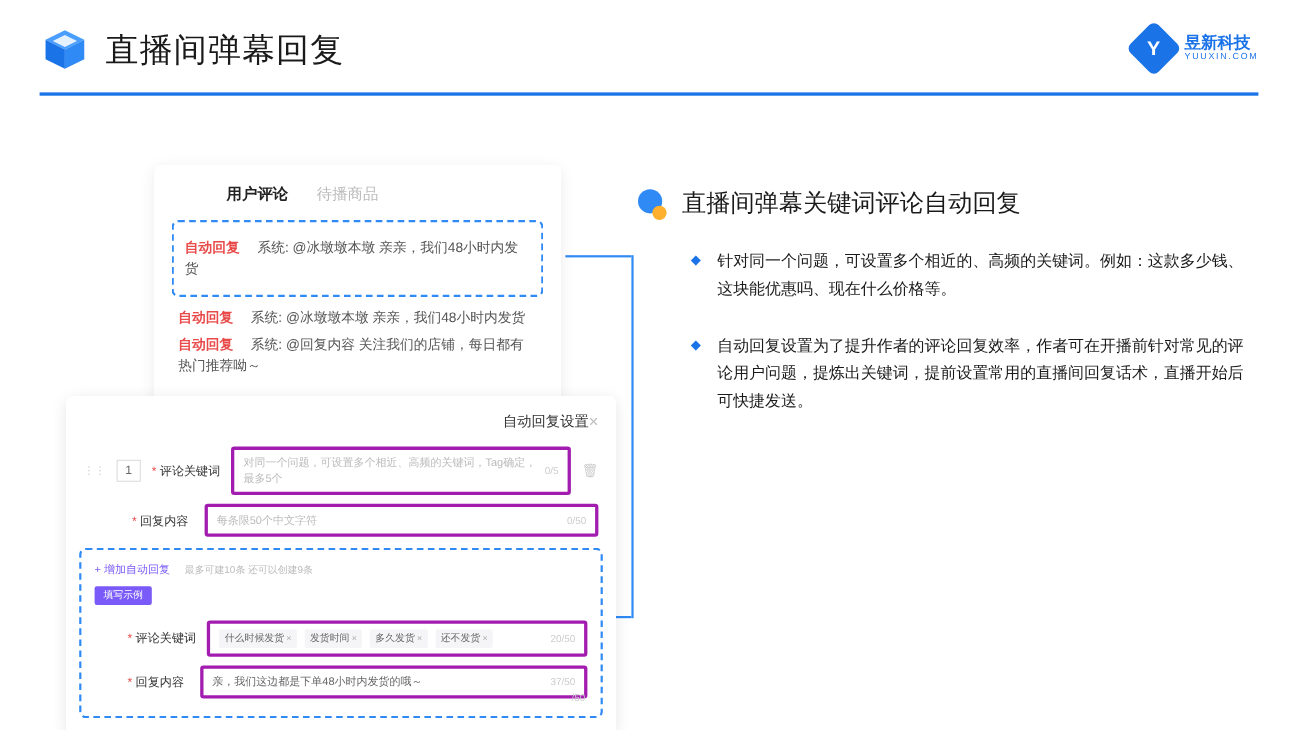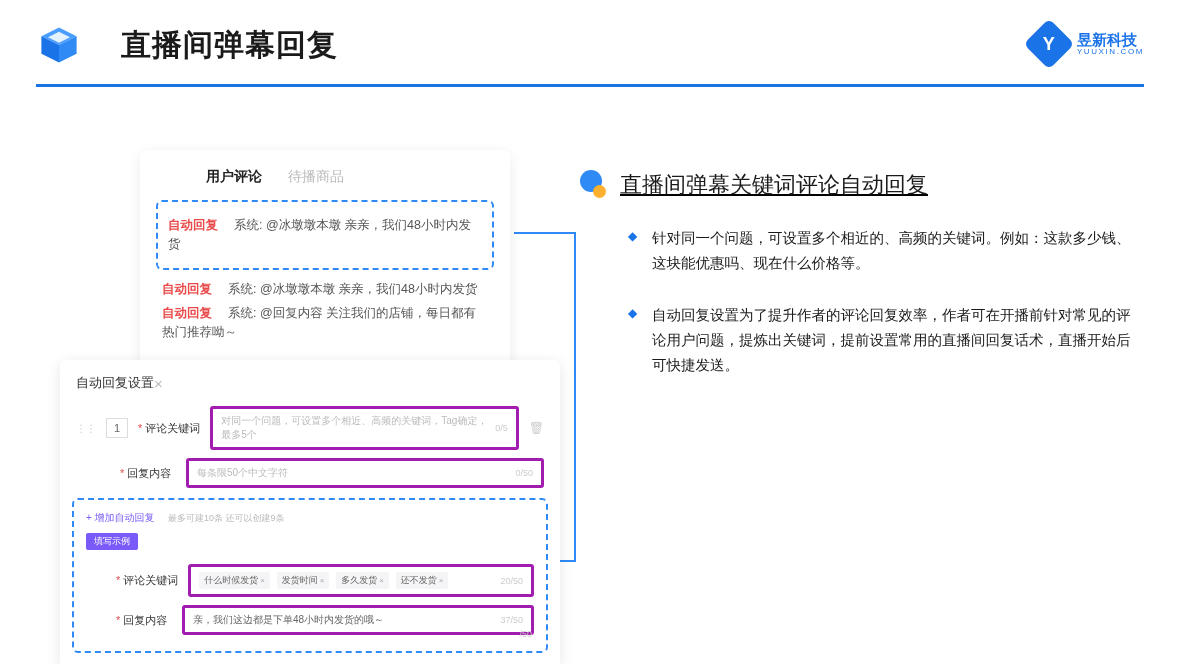--- a/index.html
+++ b/index.html
@@ -1,51 +1,51 @@
 <!DOCTYPE html>
 <html><head>
 <meta charset="utf-8">
 <style>
 * { margin:0; padding:0; box-sizing:border-box; font-family:"Microsoft YaHei","PingFang SC",sans-serif; }
 body { background:#fff; width:1180px; height:664px; position:relative; overflow:hidden; }
 
 
 .header { display:flex; align-items:center; padding:22px 36px 0; }
 .header-icon { width:46px; height:46px; margin-right:14px; display:flex; align-items:center; justify-content:center; }
-.header-title { font-size:30px; color:#1a1a1a; font-weight:700; letter-spacing:1px;margin-left:25px; }
+.header-title { font-size:30px; color:#1a1a1a; font-weight:400; letter-spacing:1px; }
 .brand { position:absolute; top:26px; right:36px; display:flex; align-items:center; }
 .brand-icon { width:36px; height:36px; background:#1b73e8; border-radius:6px; transform:rotate(45deg); display:flex; align-items:center; justify-content:center; margin-right:10px; }
 .brand-icon span { transform:rotate(-45deg); color:#fff; font-weight:900; font-size:18px; }
 .brand-text { color:#1b73e8; font-size:15px; font-weight:700; line-height:1; }
 .brand-sub { color:#1b73e8; font-size:8px; letter-spacing:1.6px; }
 .divider { height:3px; background:#1b73e8; margin:16px 36px 0; }
 
 
 .right-col { position:absolute; left:580px; top:170px; width:560px; }
-.bubble { display:flex; align-items:flex-start; margin-bottom:26px;text-decoration:underline; }
+.bubble { display:flex; align-items:flex-end; margin-bottom:26px; }
 .bubble-icon { width:28px; height:28px; position:relative; margin-right:12px; }
 .bubble-icon .c1 { width:22px; height:22px; background:#2f8af5; border-radius:50%; position:absolute; top:0; left:0; }
 .bubble-icon .c2 { width:13px; height:13px; background:#ffb02e; border-radius:50%; position:absolute; bottom:0; right:2px; }
 .right-title { font-size:22px; color:#1a1a1a; font-weight:500; }
 .bullets { padding-left:72px; }
 .bullet { position:relative; font-size:14.5px; color:#1a1a1a; line-height:1.7; margin-bottom:28px; }
 .bullet::before { content:"◆"; color:#1b73e8; position:absolute; left:-24px; top:0; font-size:12px; }
 
 
 .left-col { position:absolute; left:60px; top:150px; width:500px; height:480px; }
 .card-comments { position:absolute; top:0; left:80px; width:370px; background:#fff; border-radius:6px; box-shadow:0 3px 14px rgba(0,0,0,.08); padding:18px 22px 22px; }
 .tabs { display:flex; gap:26px; font-size:14px; margin-bottom:14px;margin-left:44px; }
 .tab-active { color:#222; font-weight:700; }
 .tab-inactive { color:#bbb; }
 .hl-box { border:2px dashed #2f8af5; border-radius:6px; padding:8px 10px; margin:4px -6px 10px; position:relative; }
 .comment-line { font-size:12.5px; color:#555; margin:6px 0; line-height:1.5; }
 .comment-line .badge { color:#e94b4b; font-weight:600; margin-right:16px; }
 
 .card-settings { position:absolute; top:210px; left:0; width:500px; background:#fff; border-radius:6px; box-shadow:0 3px 14px rgba(0,0,0,.1); padding:14px 16px 18px; font-size:12px; }
-.settings-head { display:flex; justify-content:flex-start; align-items:center; margin-bottom:14px; }
+.settings-head { display:flex; justify-content:flex-end; align-items:center; margin-bottom:14px; }
 .settings-title { font-size:13px; color:#333; font-weight:500; }
 .close-x { color:#bbb; font-size:15px; }
 .row { display:flex; align-items:center; gap:10px; margin:8px 0; }
 .row-num { width:22px; height:20px; border:1px solid #ddd; text-align:center; font-size:11px; line-height:18px; color:#666; }
 .row-label { color:#333; font-size:11px; min-width:56px; }
 .row-label::before { content:"*"; color:#e94b4b; margin-right:3px; }
 .input-box { flex:1; border:3px solid #a21caf; border-radius:3px; padding:5px 8px; font-size:10px; color:#bbb; display:flex; justify-content:space-between; align-items:center; background:#fff; }
 .input-box .count { color:#ccc; font-size:9px; }
 .trash { color:#ccc; font-size:12px; }
 .hl-box2 { border:2px dashed #2f8af5; border-radius:6px; padding:10px 12px 8px; margin:10px -4px -4px; position:relative; }

